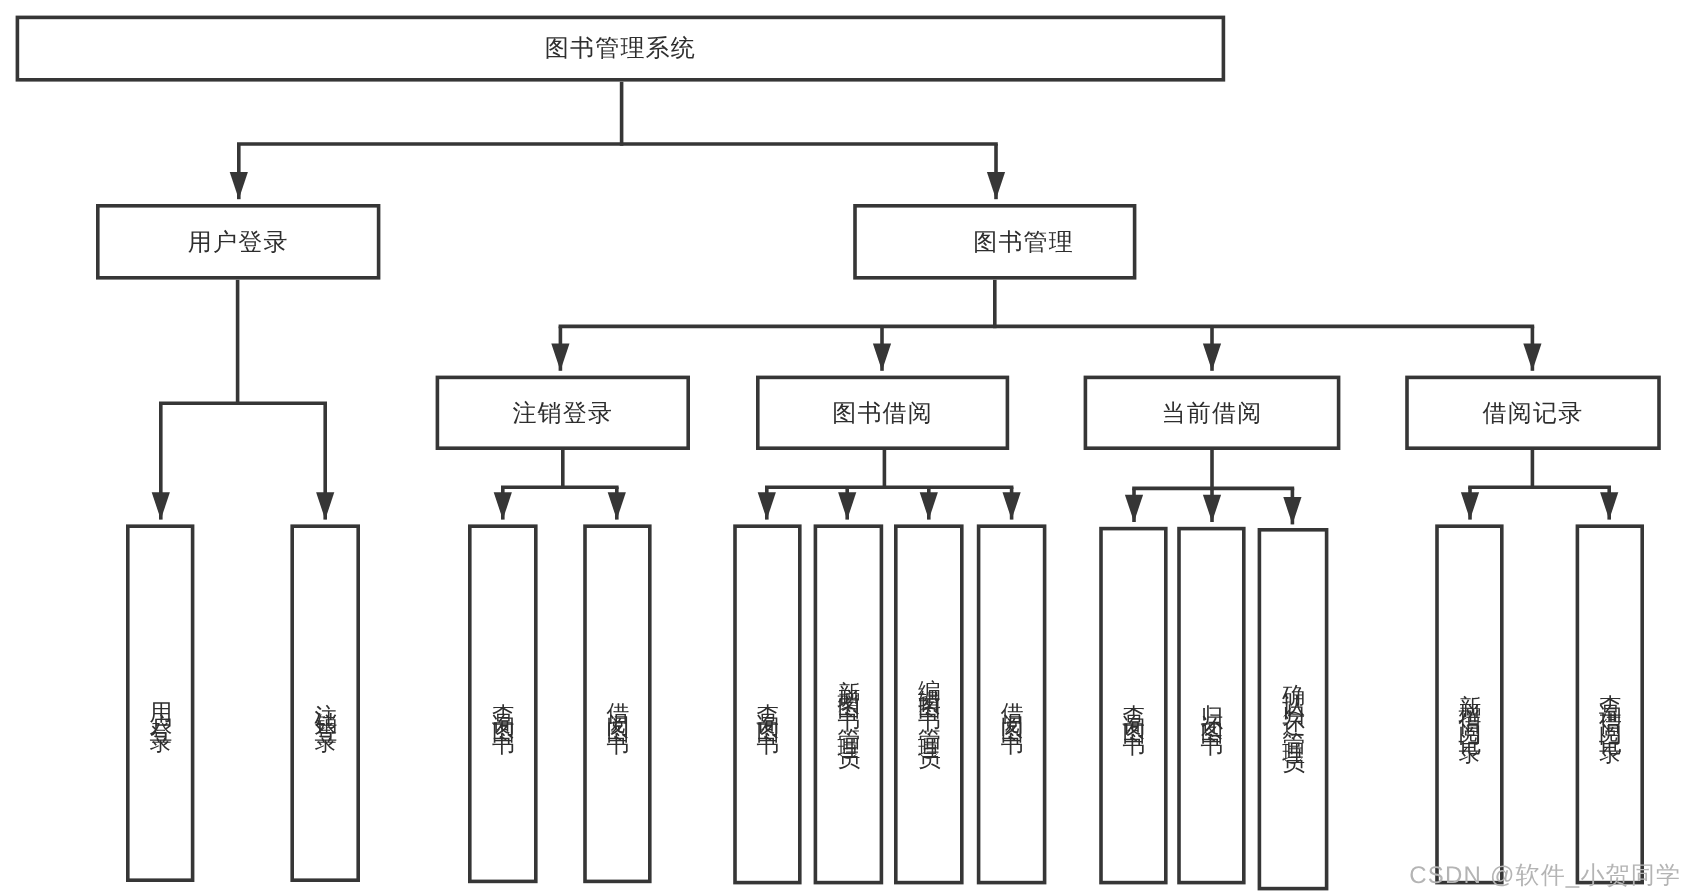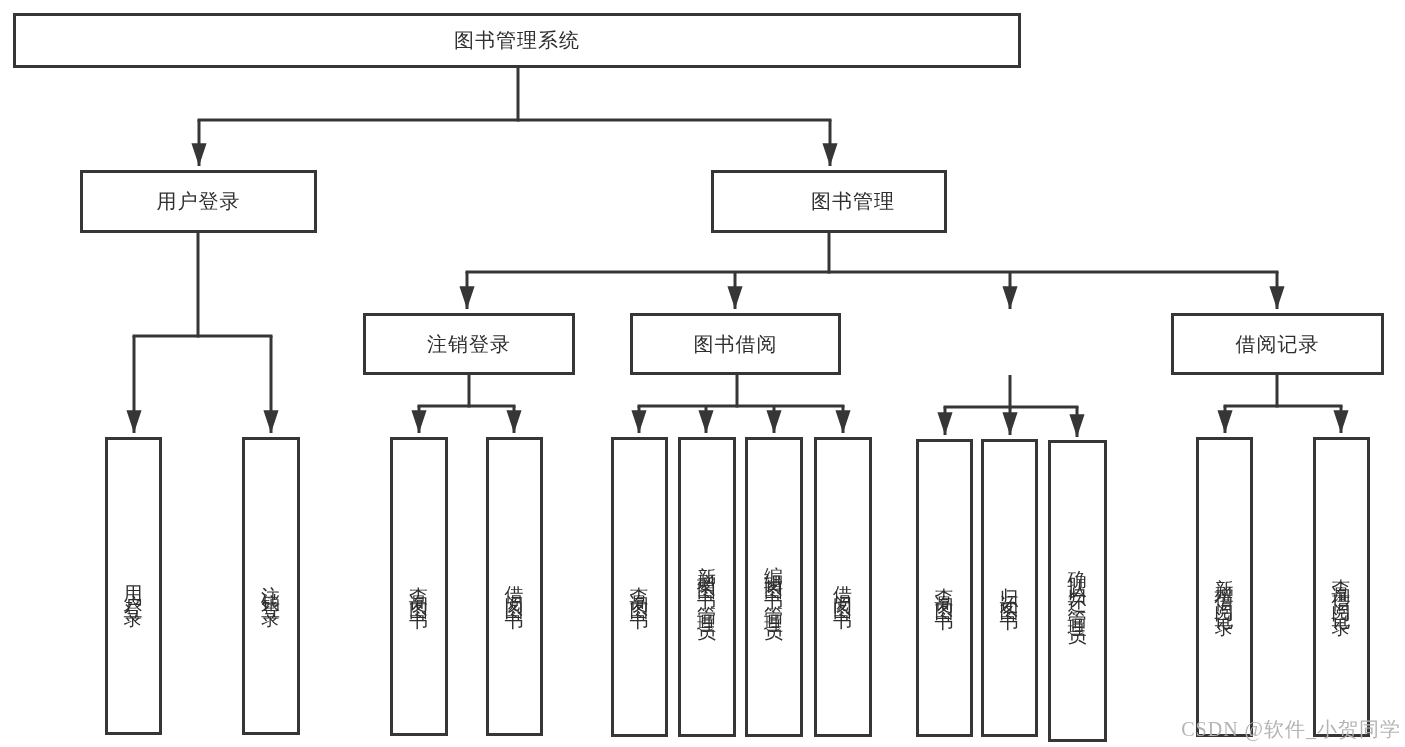--- a/index.html
+++ b/index.html
@@ -3,21 +3,21 @@
 <meta charset="utf-8">
 <style>
   * { margin: 0; padding: 0; box-sizing: border-box; }
   html, body { background: #ffffff; }
   .canvas {
     position: relative;
     width: 1405px;
     height: 747px;
     background: #ffffff;
     overflow: hidden;
-    font-family: Liberation Serif, serif;
+    font-family: Liberation Sans, sans-serif;
   }
   .connectors {
     position: absolute;
     left: 0; top: 0;
     width: 1405px; height: 747px;
     pointer-events: none;
   }
   .box {
     position: absolute;
     background: #ffffff;
@@ -104,20 +104,21 @@
     </g>
   </svg>
 
   <div class="box h" style="left:13px; top:13px; width:1008px; height:55px;">图书管理系统</div>
 
   <div class="box h" style="left:80px; top:170px; width:237px; height:63px;">用户登录</div>
   <div class="box h" style="left:711px; top:170px; width:236px; height:63px;padding-left:48px;">图书管理</div>
 
   <div class="box h" style="left:363px; top:313px; width:212px; height:62px;">注销登录</div>
   <div class="box h" style="left:630px; top:313px; width:211px; height:62px;">图书借阅</div>
+  <div class="box h" style="left:903px; top:313px; width:214px; height:62px;">当前借阅</div>
   <div class="box h" style="left:1171px; top:313px; width:213px; height:62px;">借阅记录</div>
 
   <div class="box v" style="left:105px; top:437px; width:57px; height:298px;">用户登录</div>
   <div class="box v" style="left:242px; top:437px; width:58px; height:298px;">注销登录</div>
 
   <div class="box v" style="left:390px; top:437px; width:58px; height:299px;">查询图书</div>
   <div class="box v" style="left:486px; top:437px; width:57px; height:299px;">借阅图书</div>
 
   <div class="box v" style="left:611px; top:437px; width:57px; height:300px;">查询图书</div>
   <div class="box v" style="left:678px; top:437px; width:58px; height:300px;">新增图书（管理员）</div>

